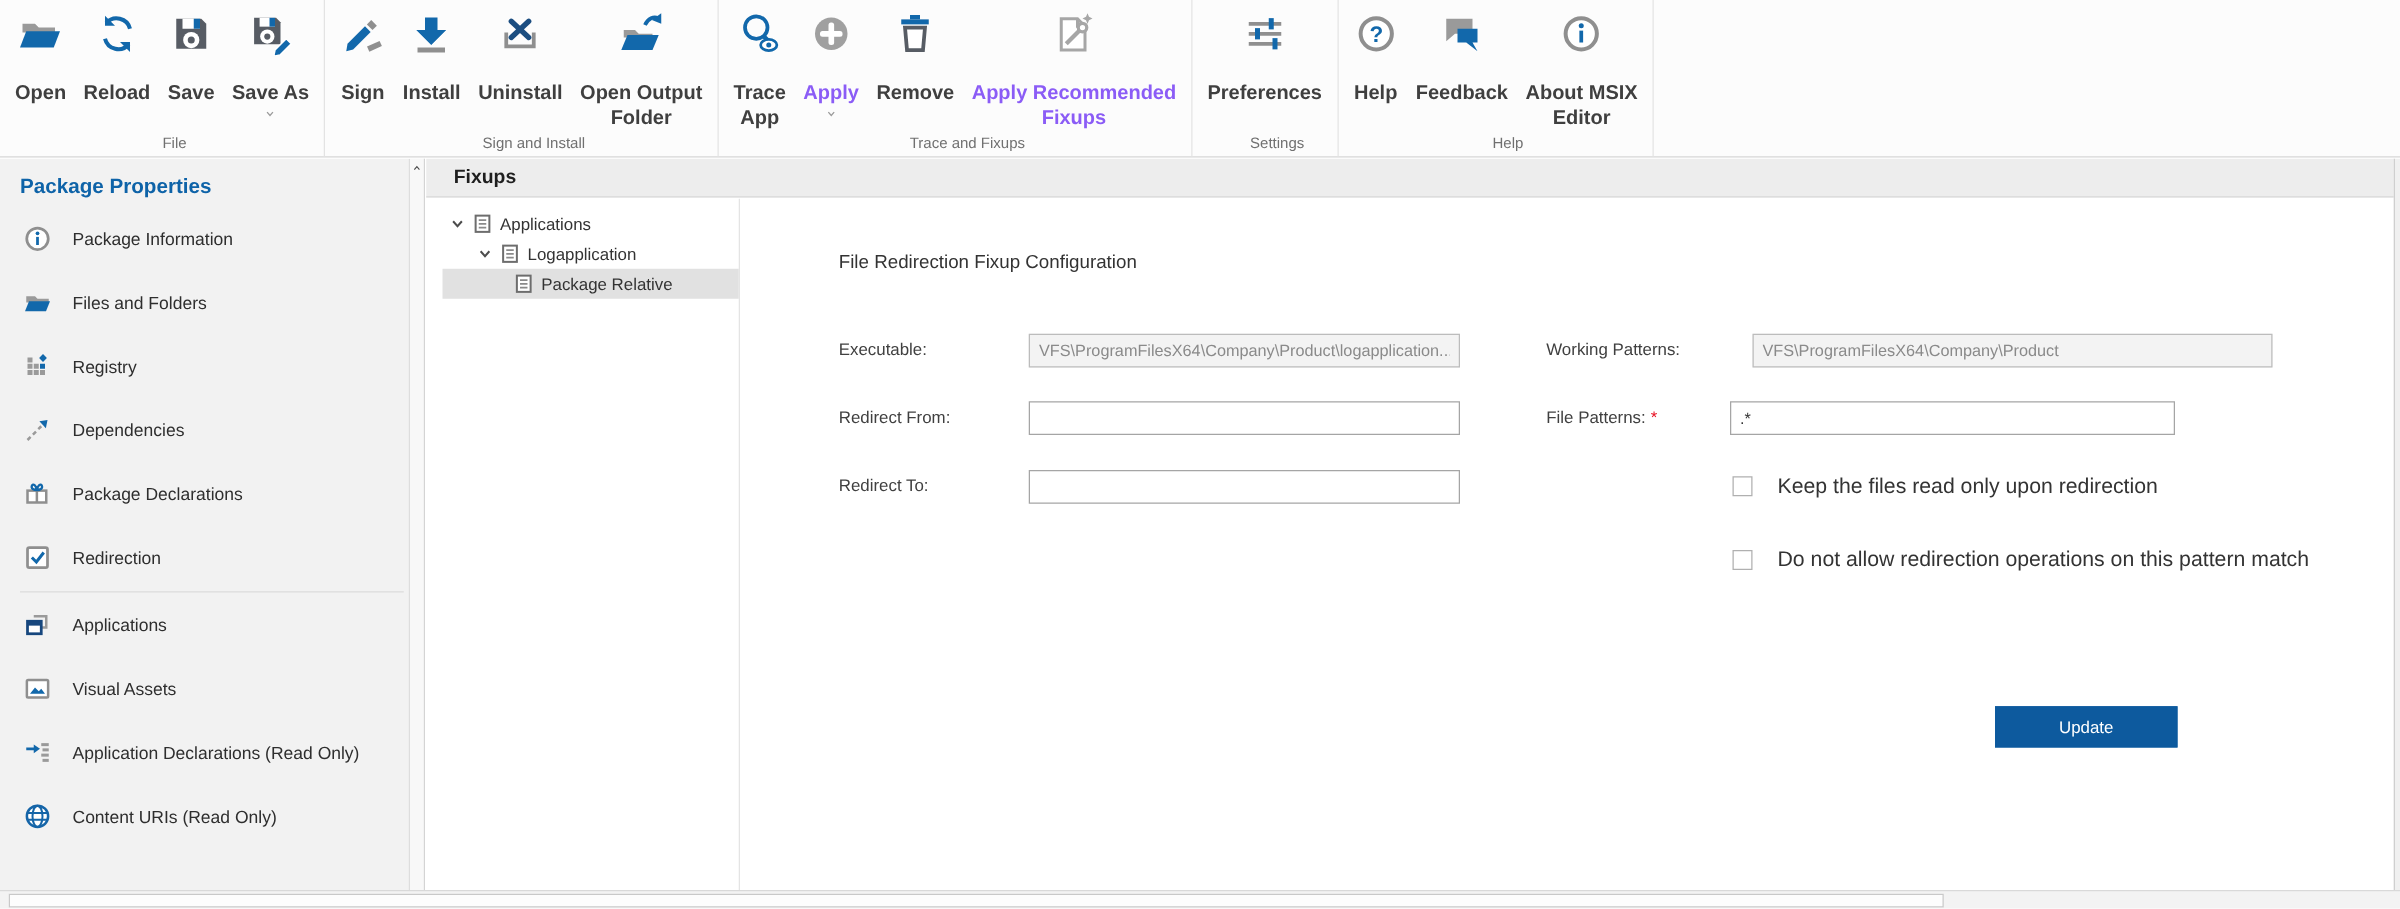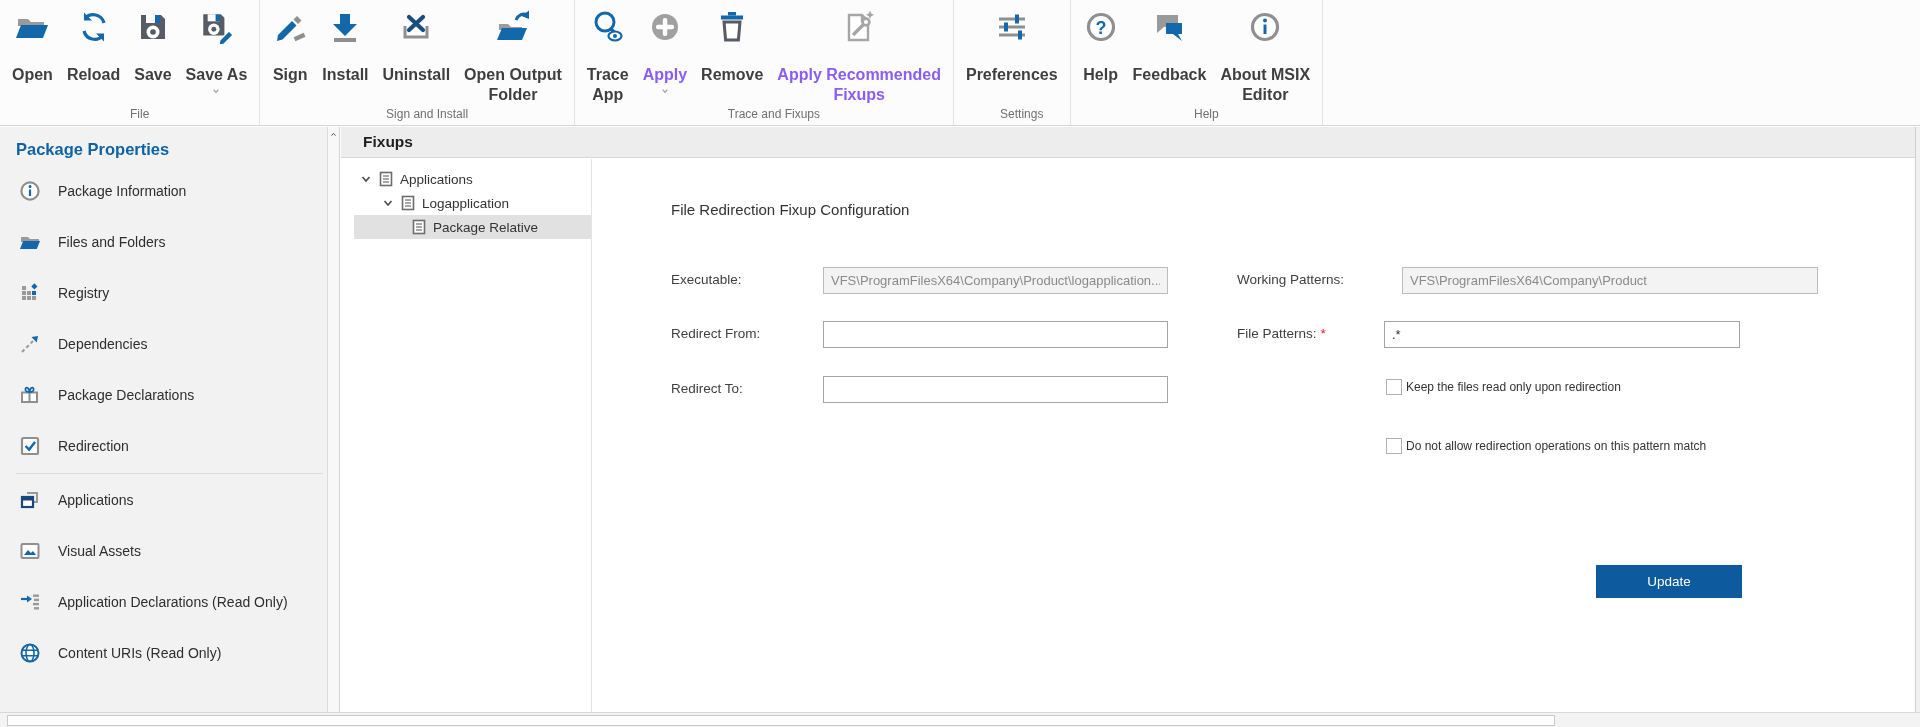--- a/index.html
+++ b/index.html
@@ -49,21 +49,21 @@
   #config { position:absolute; left:592px; top:159px; width:1323px; height:553px; background:#fff; }
   #config-title { position:absolute; left:79px; top:42px; font-size:15px; font-weight:normal; color:#333; }
   .cfg-label { position:absolute; font-size:13.5px; color:#404040; white-space:nowrap; }
   .req { color:#e81123; margin-left:4px; }
   .tb { position:absolute; height:27px; border:1px solid #a5a5a5; background:#fff;
         font-family:"Liberation Sans",sans-serif; font-size:13px; color:#333; padding:0 7px; }
   .tb:disabled { background:#f3f3f3; border-color:#bcbcbc; color:#8a8a8a; }
   .cbrow { position:absolute; display:flex; align-items:center; }
   .cb { appearance:none; -webkit-appearance:none; width:16px; height:16px;
         border:1px solid #b0b0b0; background:#fff; margin:0; }
-  .cblbl { margin-left:4px; font-size:12px; color:#333; white-space:nowrap; }
+  .cblbl { margin-left:20px; font-size:17px; color:#333; white-space:nowrap; }
   #update-btn { position:absolute; left:1004px; top:406px; width:146px; height:33px;
                 background:#0d5a9e; color:#fff; border:1px solid #0d5a9e; font-size:13.5px;
                 font-family:"Liberation Sans",sans-serif; cursor:pointer; }
 
   #right-strip { position:absolute; right:0; top:127px; width:5px; height:585px;
                  background:#f0f0f0; border-left:1px solid #cfcfcf; }
   #hscroll { position:absolute; left:0; bottom:0; width:1920px; height:15px;
              background:#f3f3f3; border-top:1px solid #d9d9d9; }
   #hscroll .hthumb { position:absolute; left:7px; top:2px; width:1548px; height:11px;
                      background:#fdfdfd; border:1px solid #c9c9c9; }

